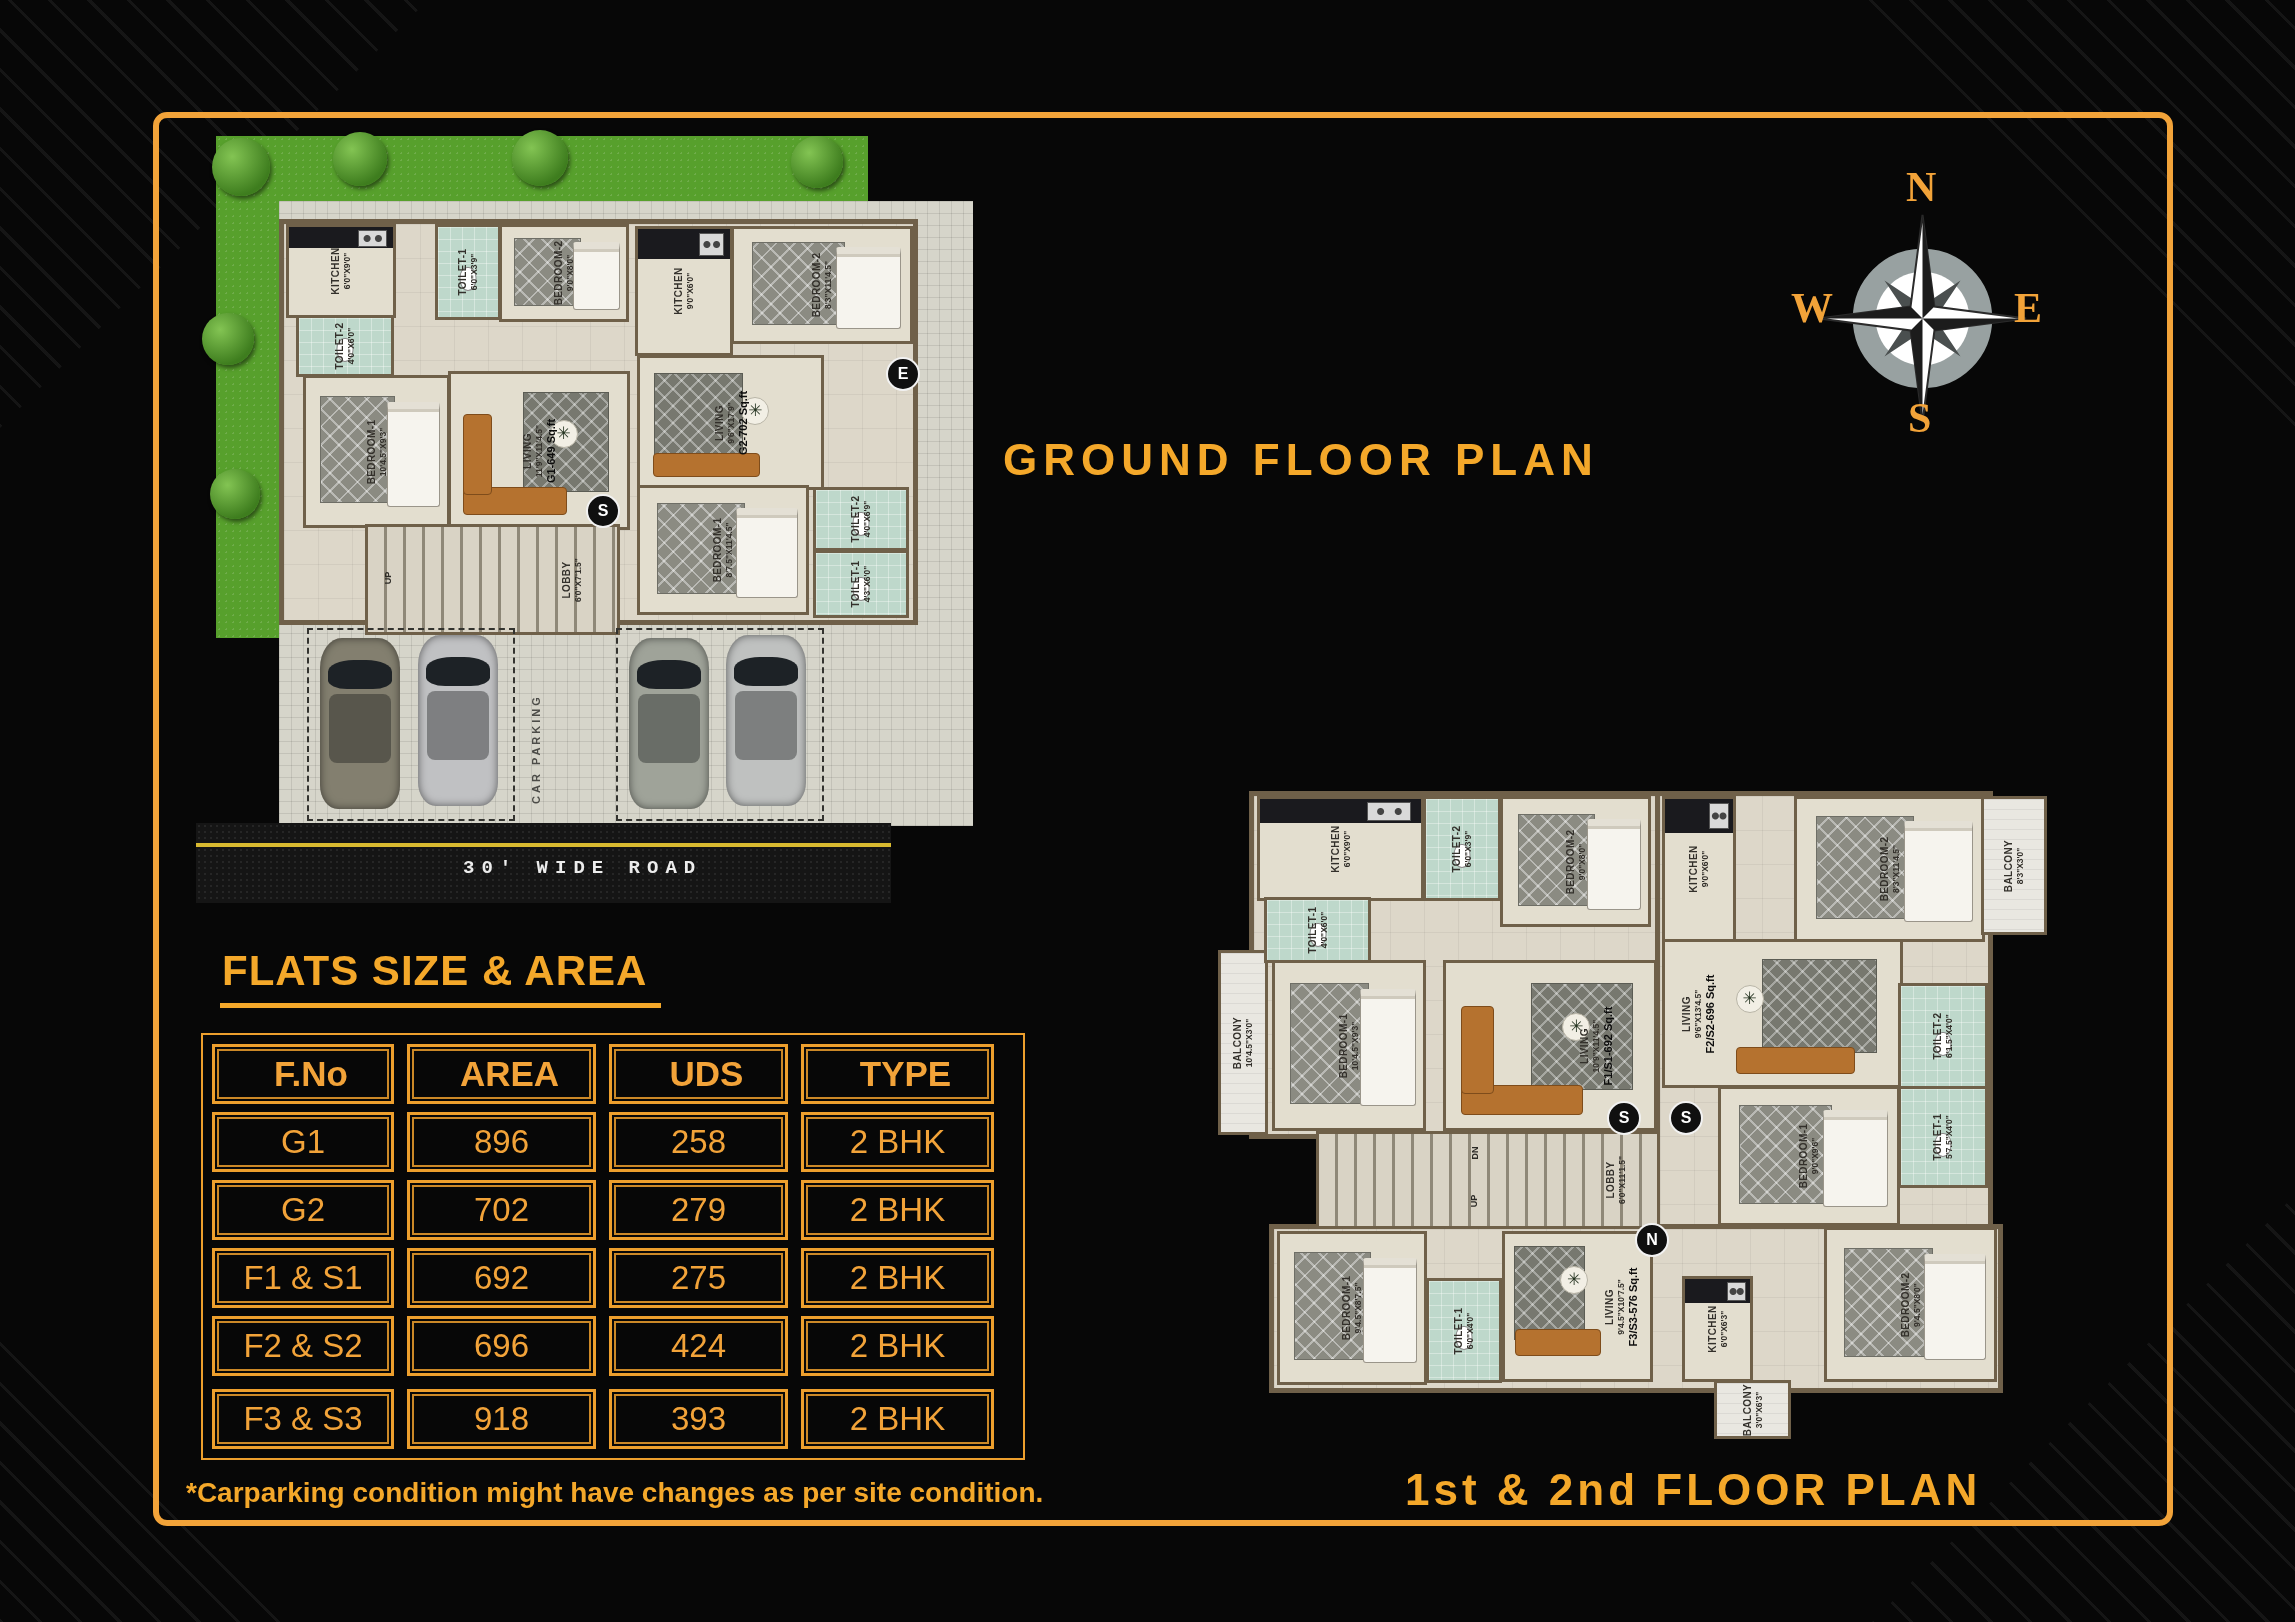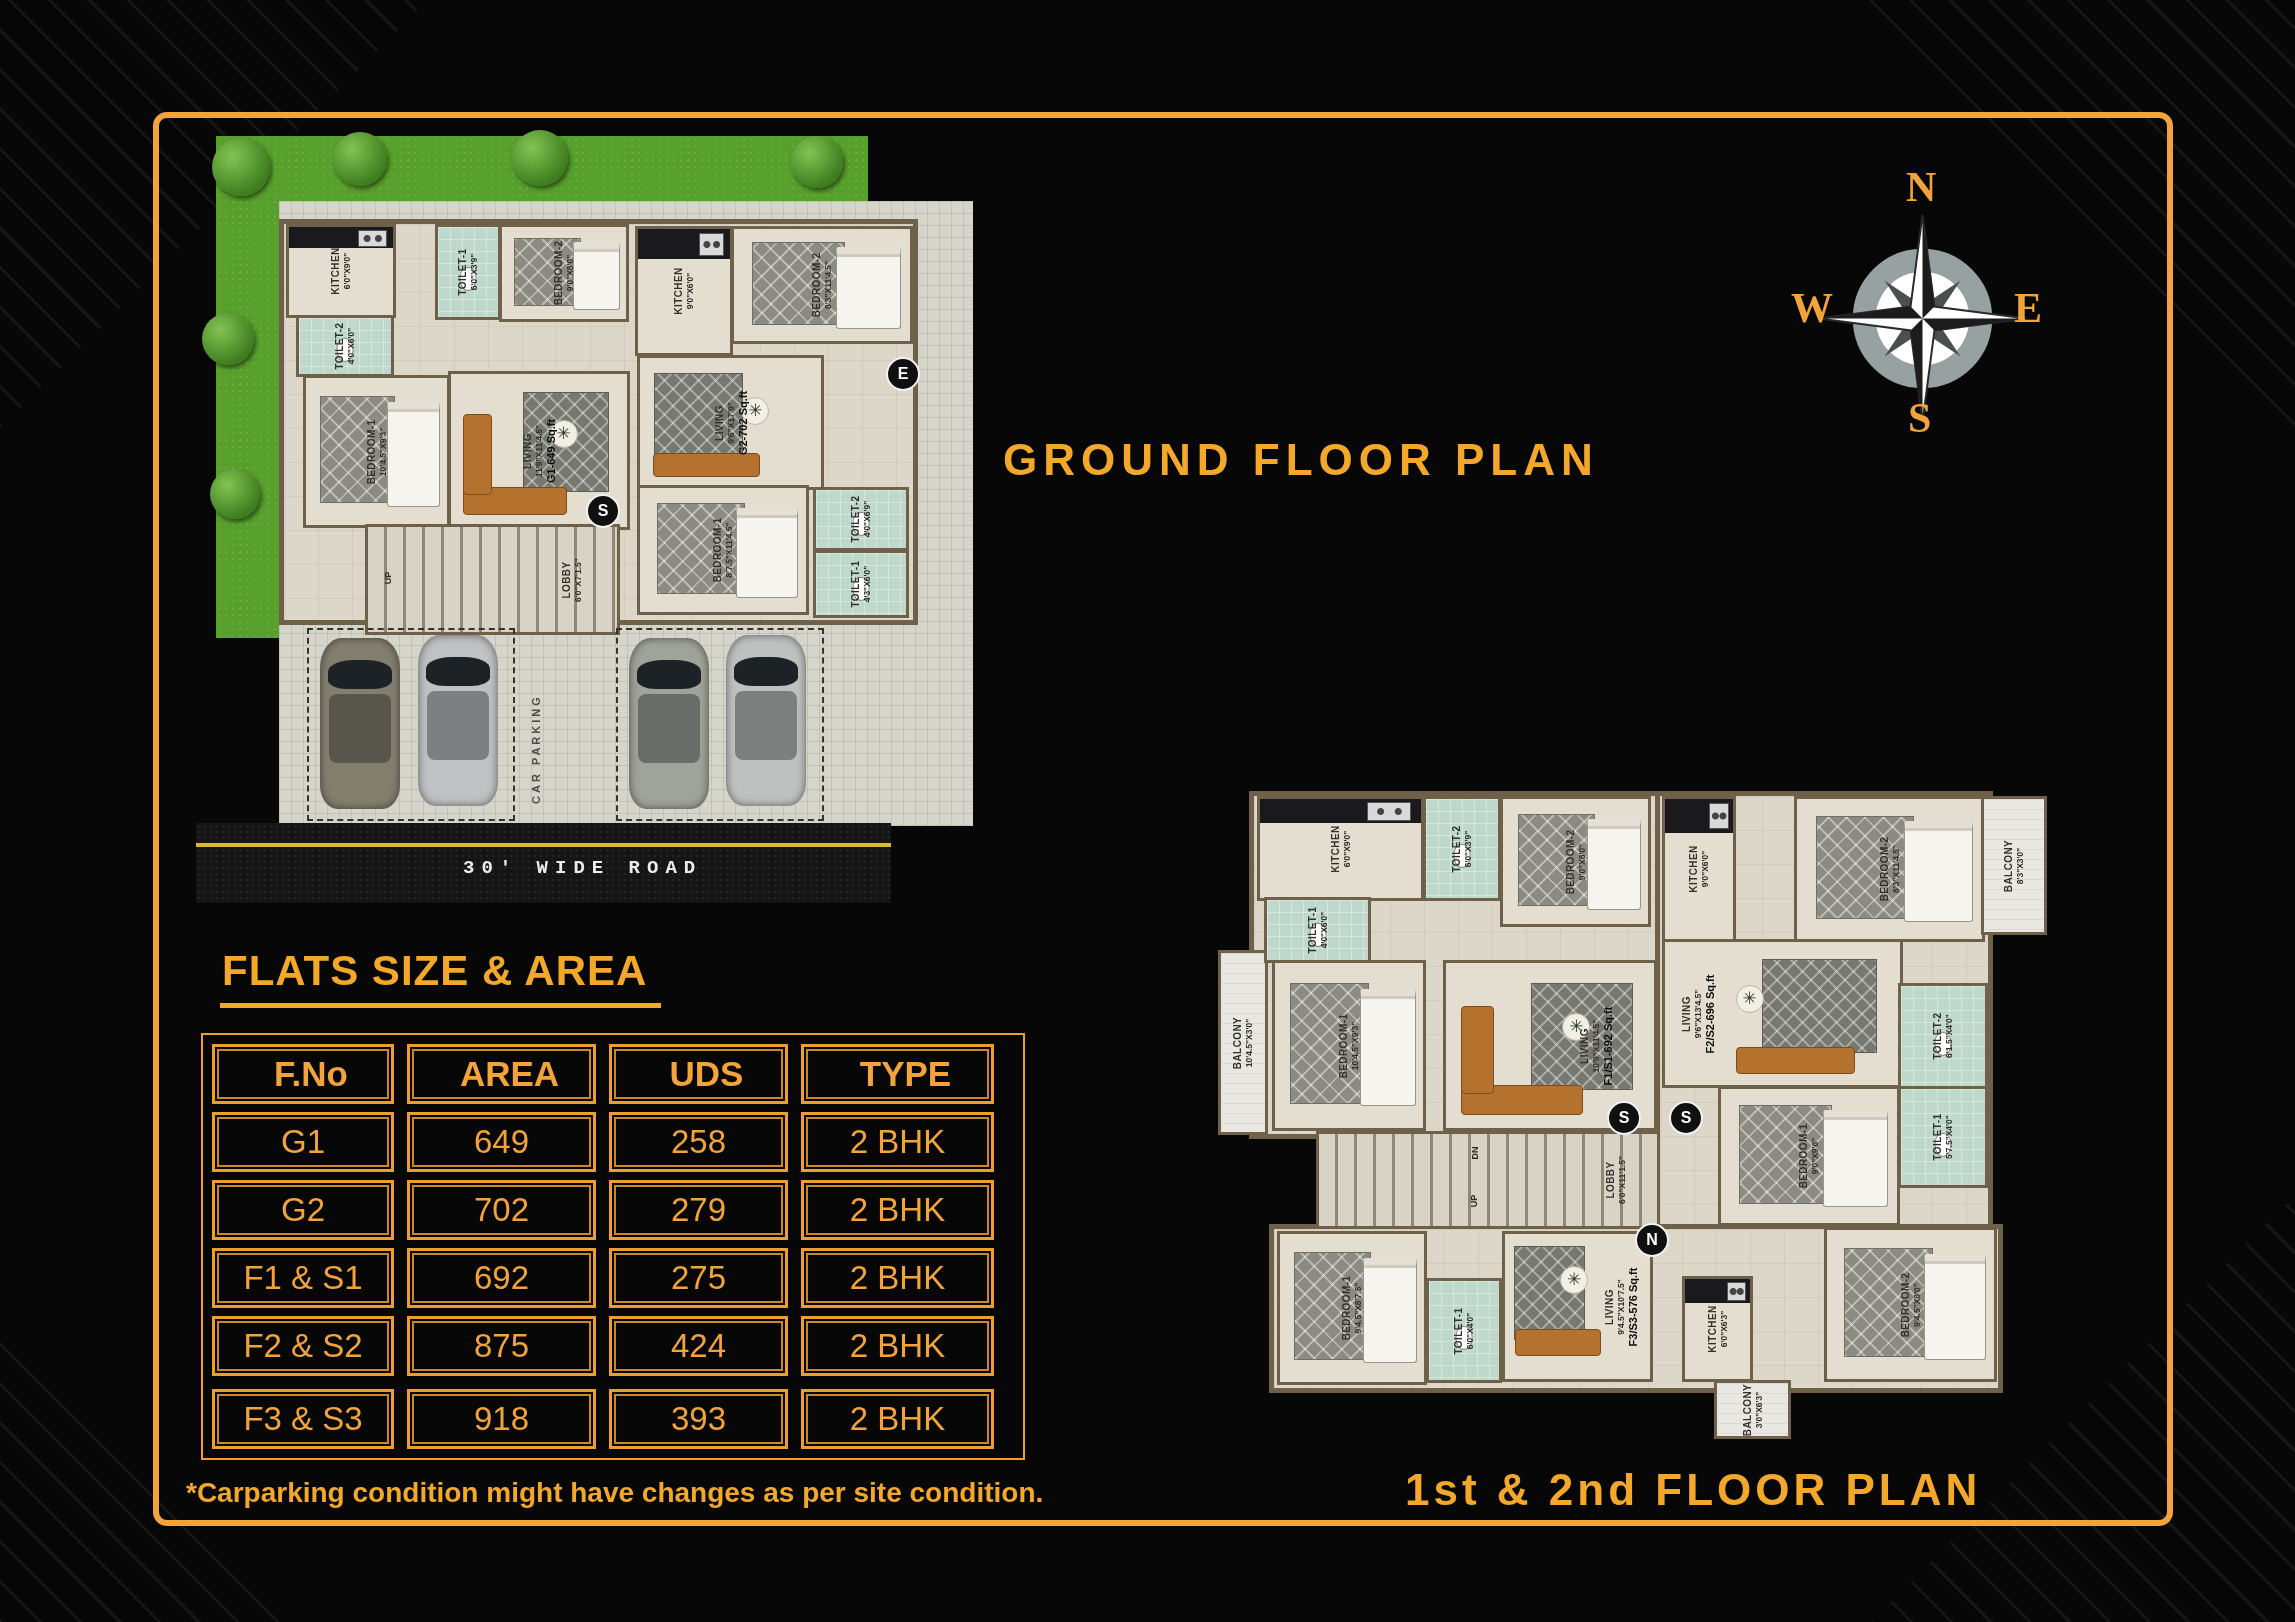--- a/index.html
+++ b/index.html
@@ -268,39 +268,39 @@
 <div id="table-title" class="abs">FLATS SIZE &amp; AREA</div>
 <div class="tbl">
   <div class="trow">
     <div class="tcell th">F.No</div>
     <div class="tcell th">AREA</div>
     <div class="tcell th">UDS</div>
     <div class="tcell th">TYPE</div>
   </div>
   <div class="trow">
     <div class="tcell">G1</div>
-    <div class="tcell">649</div>
+    <div class="tcell">896</div>
     <div class="tcell">258</div>
     <div class="tcell">2 BHK</div>
   </div>
   <div class="trow">
     <div class="tcell">G2</div>
     <div class="tcell">702</div>
     <div class="tcell">279</div>
     <div class="tcell">2 BHK</div>
   </div>
   <div class="trow">
     <div class="tcell">F1 &amp; S1</div>
     <div class="tcell">692</div>
     <div class="tcell">275</div>
     <div class="tcell">2 BHK</div>
   </div>
   <div class="trow">
     <div class="tcell">F2 &amp; S2</div>
-    <div class="tcell">875</div>
+    <div class="tcell">696</div>
     <div class="tcell">424</div>
     <div class="tcell">2 BHK</div>
   </div>
   <div class="trow">
     <div class="tcell">F3 &amp; S3</div>
     <div class="tcell">918</div>
     <div class="tcell">393</div>
     <div class="tcell">2 BHK</div>
   </div>
 </div>

